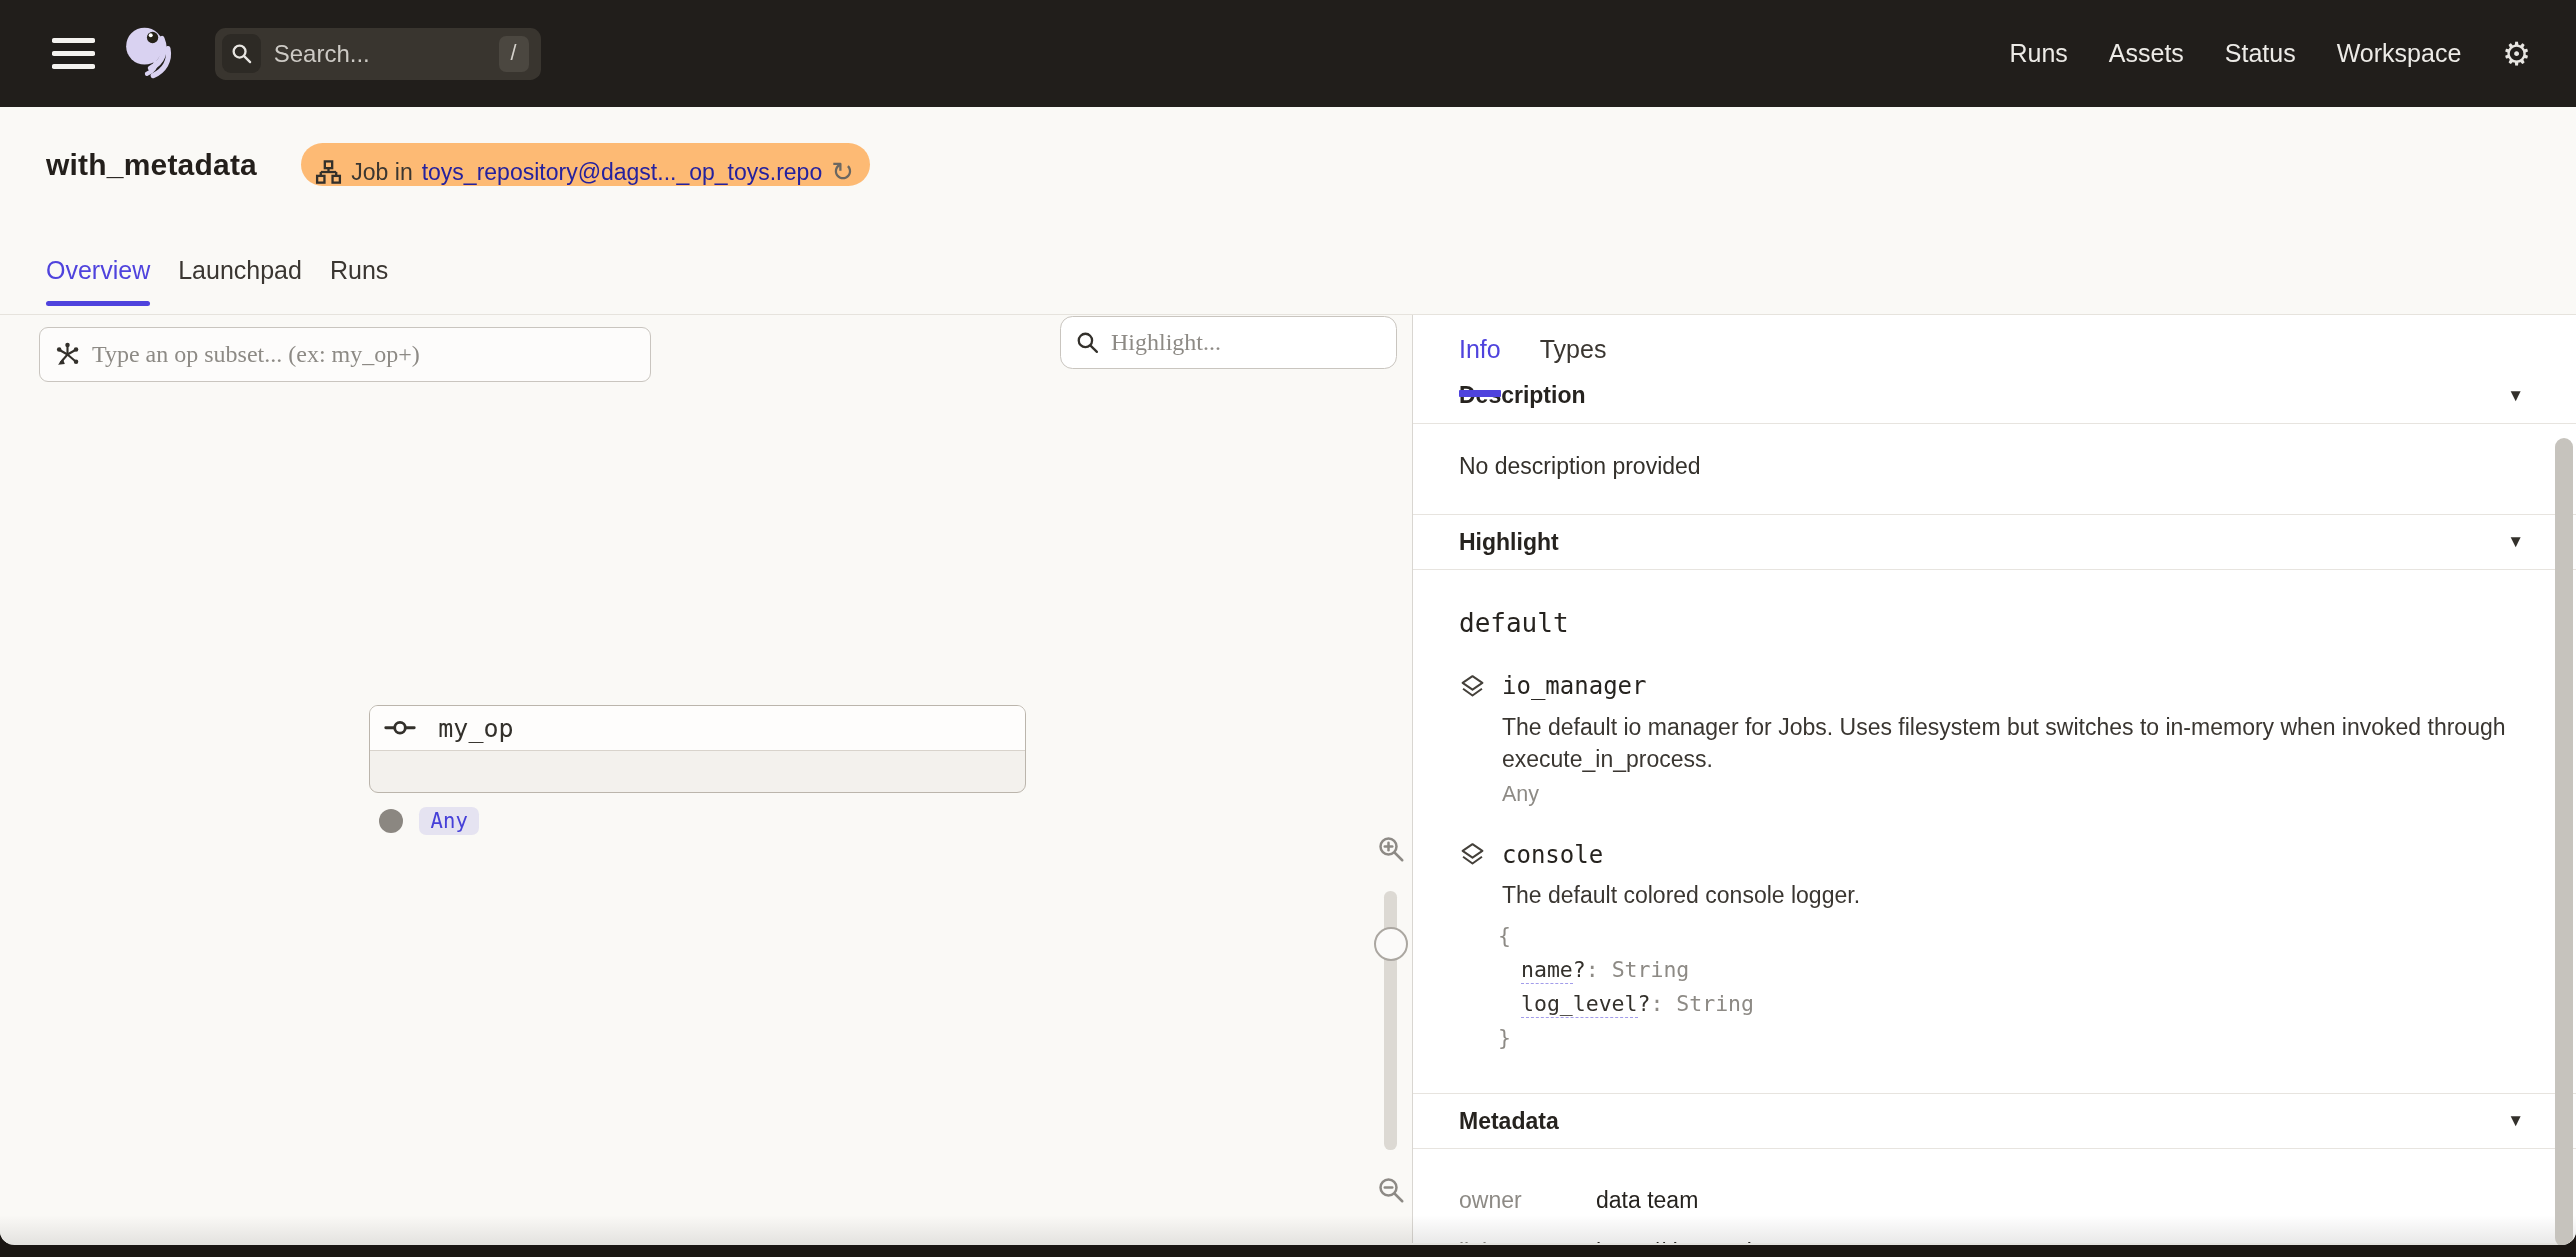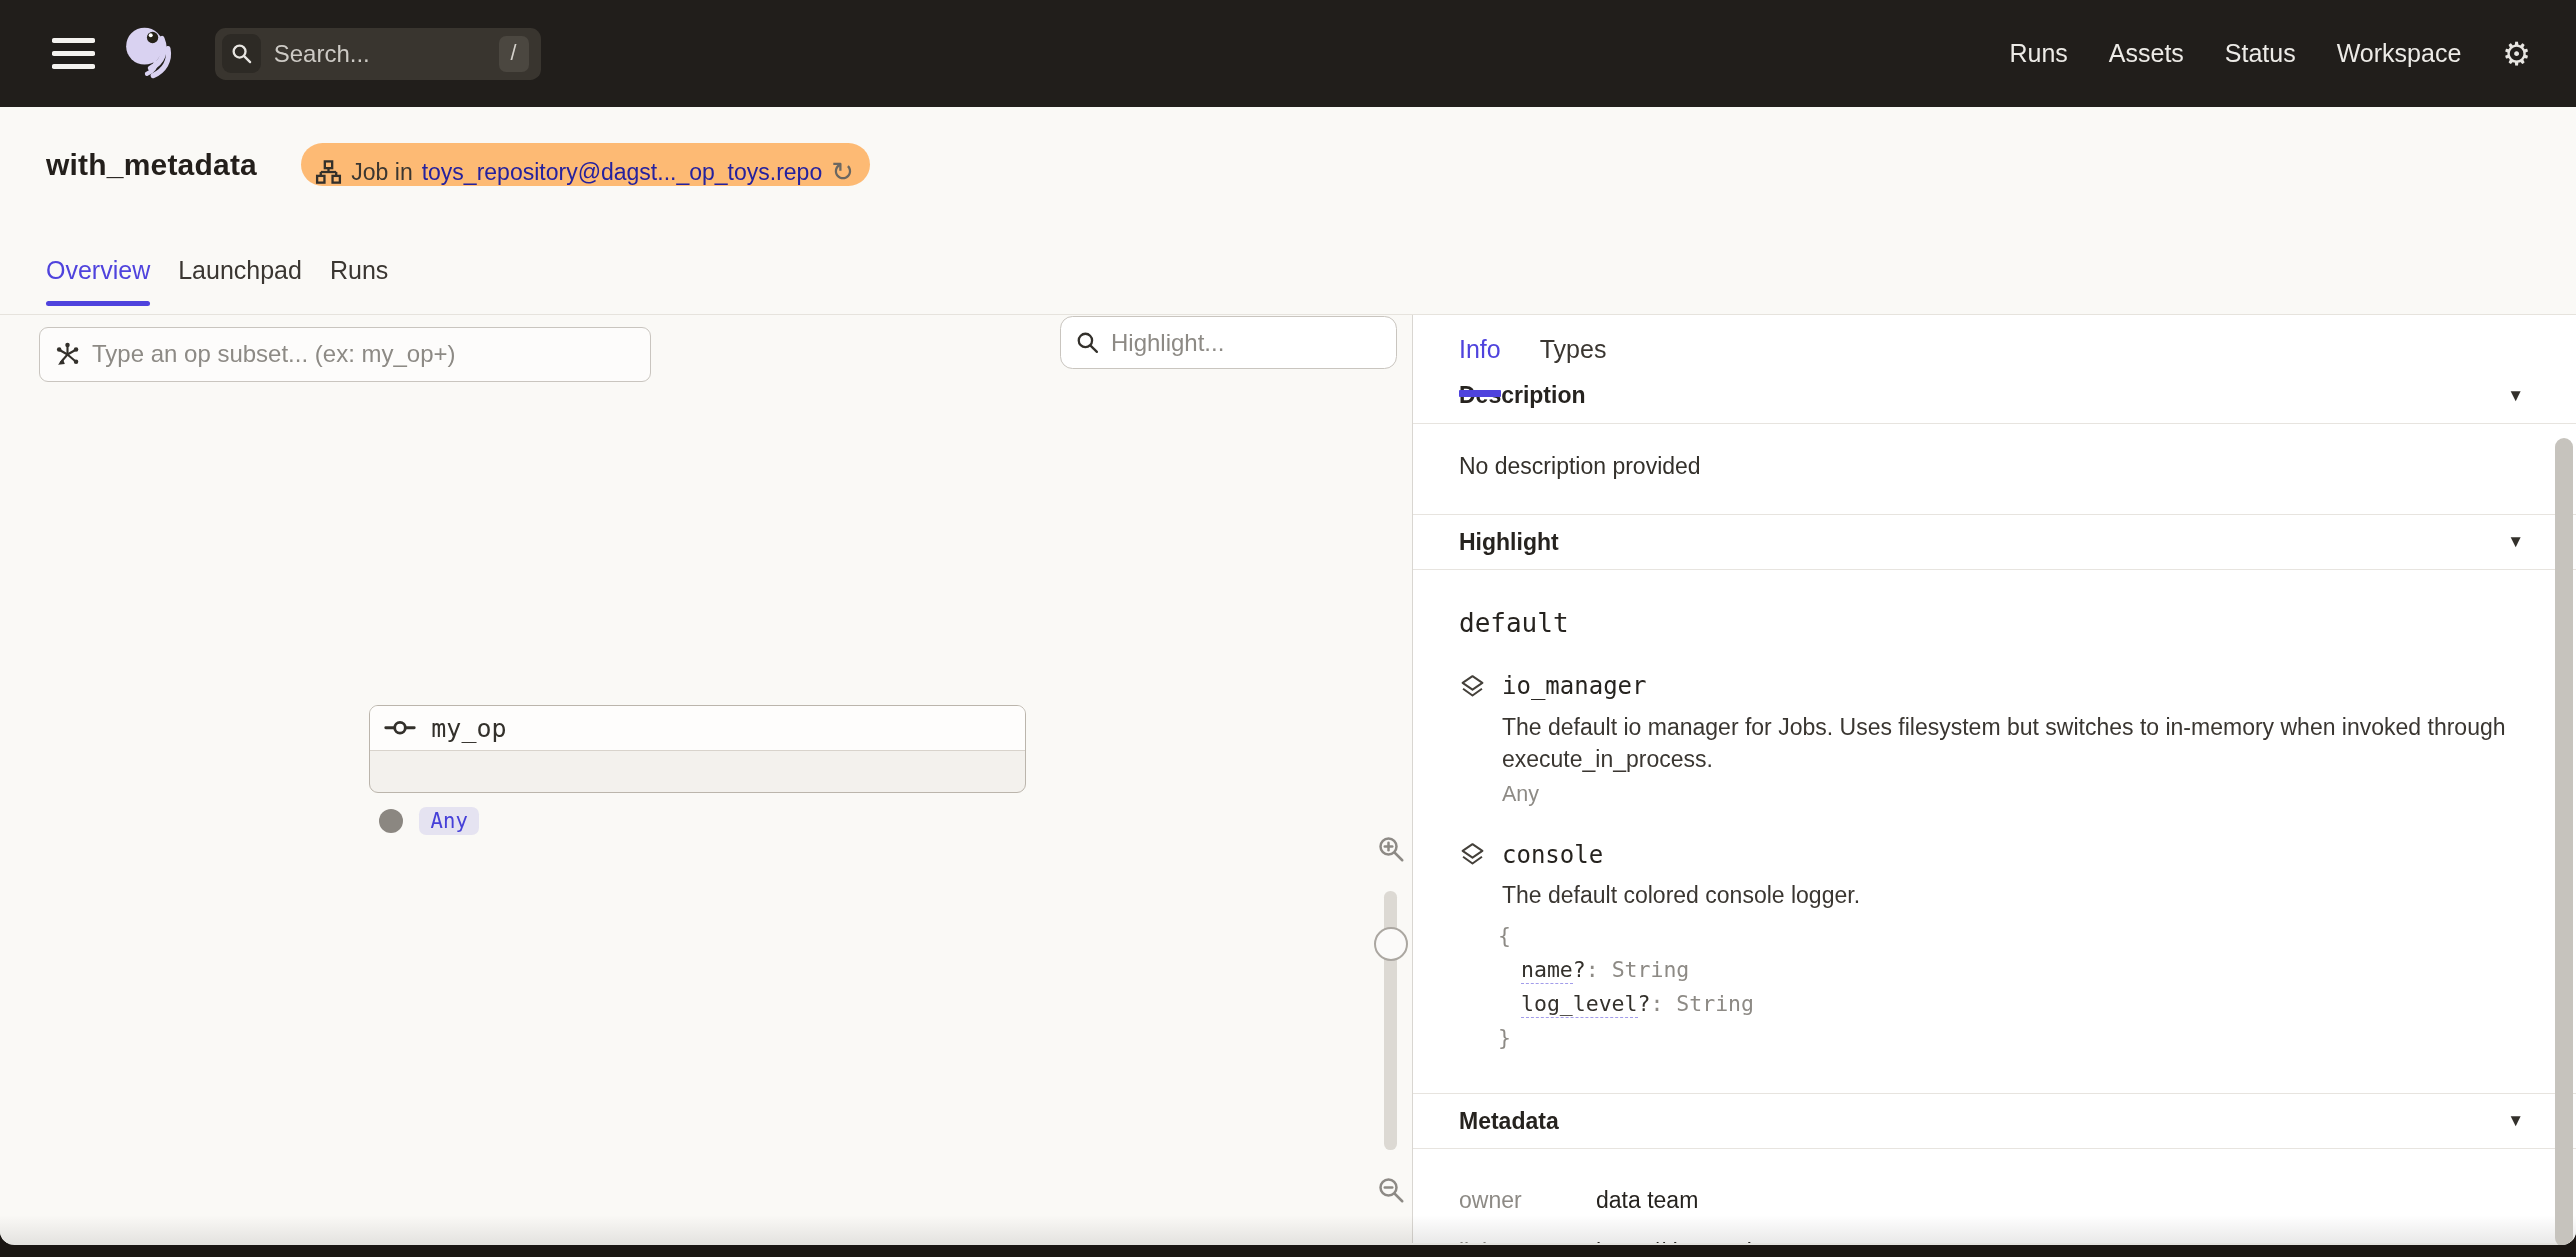--- a/index.html
+++ b/index.html
@@ -40,28 +40,28 @@
   .tab.active::after { content:""; position:absolute; left:0; right:0; bottom:8px; height:5.4px; background:#4F43DD; border-radius:2.7px; }
 
   
   .main { position:relative; height:928px; display:flex; }
   .graph-pane { position:relative; width:1413px; border-right:0.9px solid #D9D6D1; background:#FAF9F6; }
   .detail-pane { position:relative; width:1163px; background:#FFFFFF; }
 
   
   .op-subset { position:absolute; left:39px; top:11.6px; width:612px; height:55px; background:#FDFCFB;
                border:0.9px solid #C9C5BF; border-radius:9px; display:flex; align-items:center; padding:0 14.3px; gap:10.7px; }
-  .op-subset .ph, .highlight .ph { font-size:24px; color:#8D8A85; white-space:nowrap; }
+  .op-subset .ph, .highlight .ph { font-size:24px; color:#8D8A85; white-space:nowrap;font-family:Liberation Serif, serif; }
   .highlight { position:absolute; left:1060px; top:1px; width:337px; height:53px; background:#FFFFFF;
                border:0.9px solid #C9C5BF; border-radius:12.5px; display:flex; align-items:center; padding:0 14.3px; gap:10.7px; }
 
   .op-node { position:absolute; left:369px; top:390px; width:657px; height:88px; background:#F3F1ED;
              border:1.8px solid #BBB5AC; border-radius:9px; overflow:hidden; cursor:pointer; }
   .op-node .node-head { height:45px; background:#FEFDFC; border-bottom:0.9px solid #D8D3CC;
-                        display:flex; align-items:center; gap:15px; padding:0 14.3px; }
+                        display:flex; align-items:center; gap:22px; padding:0 14.3px; }
   .op-node .node-name { font-size:25px; color:#33302B; }
   .out-dot { position:absolute; left:379px; top:494px; width:24px; height:24px; border-radius:50%; background:#8B8781; }
   .type-badge { position:absolute; left:419px; top:492px; height:28px; background:#E5E3F1; border-radius:7.2px;
                 display:flex; align-items:center; padding:0 11.6px; font-size:20.6px; color:#4640D8; cursor:pointer; }
 
   .zoomctl { position:absolute; left:1367px; top:519px; width:47px; }
   .zoomctl .zicon { display:block; margin:0 auto; cursor:pointer; }
   .ztrack { position:relative; margin:27px auto 25px auto; width:12.5px; height:259px; background:#DCD9D3; border-radius:6.3px; }
   .zhandle { position:absolute; left:-10.7px; top:36px; width:34px; height:34px; border-radius:50%;
              background:#FBFAF9; border:2.7px solid #ABA7A1; cursor:grab; }

